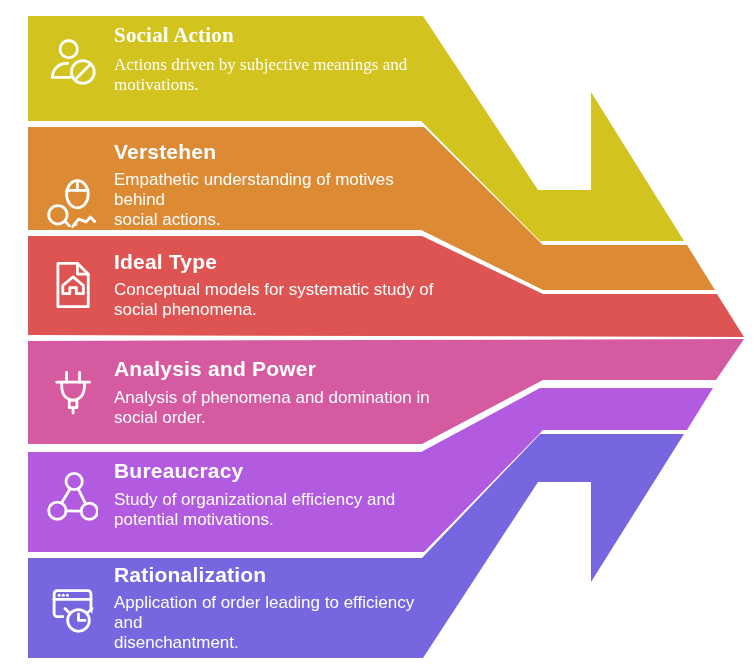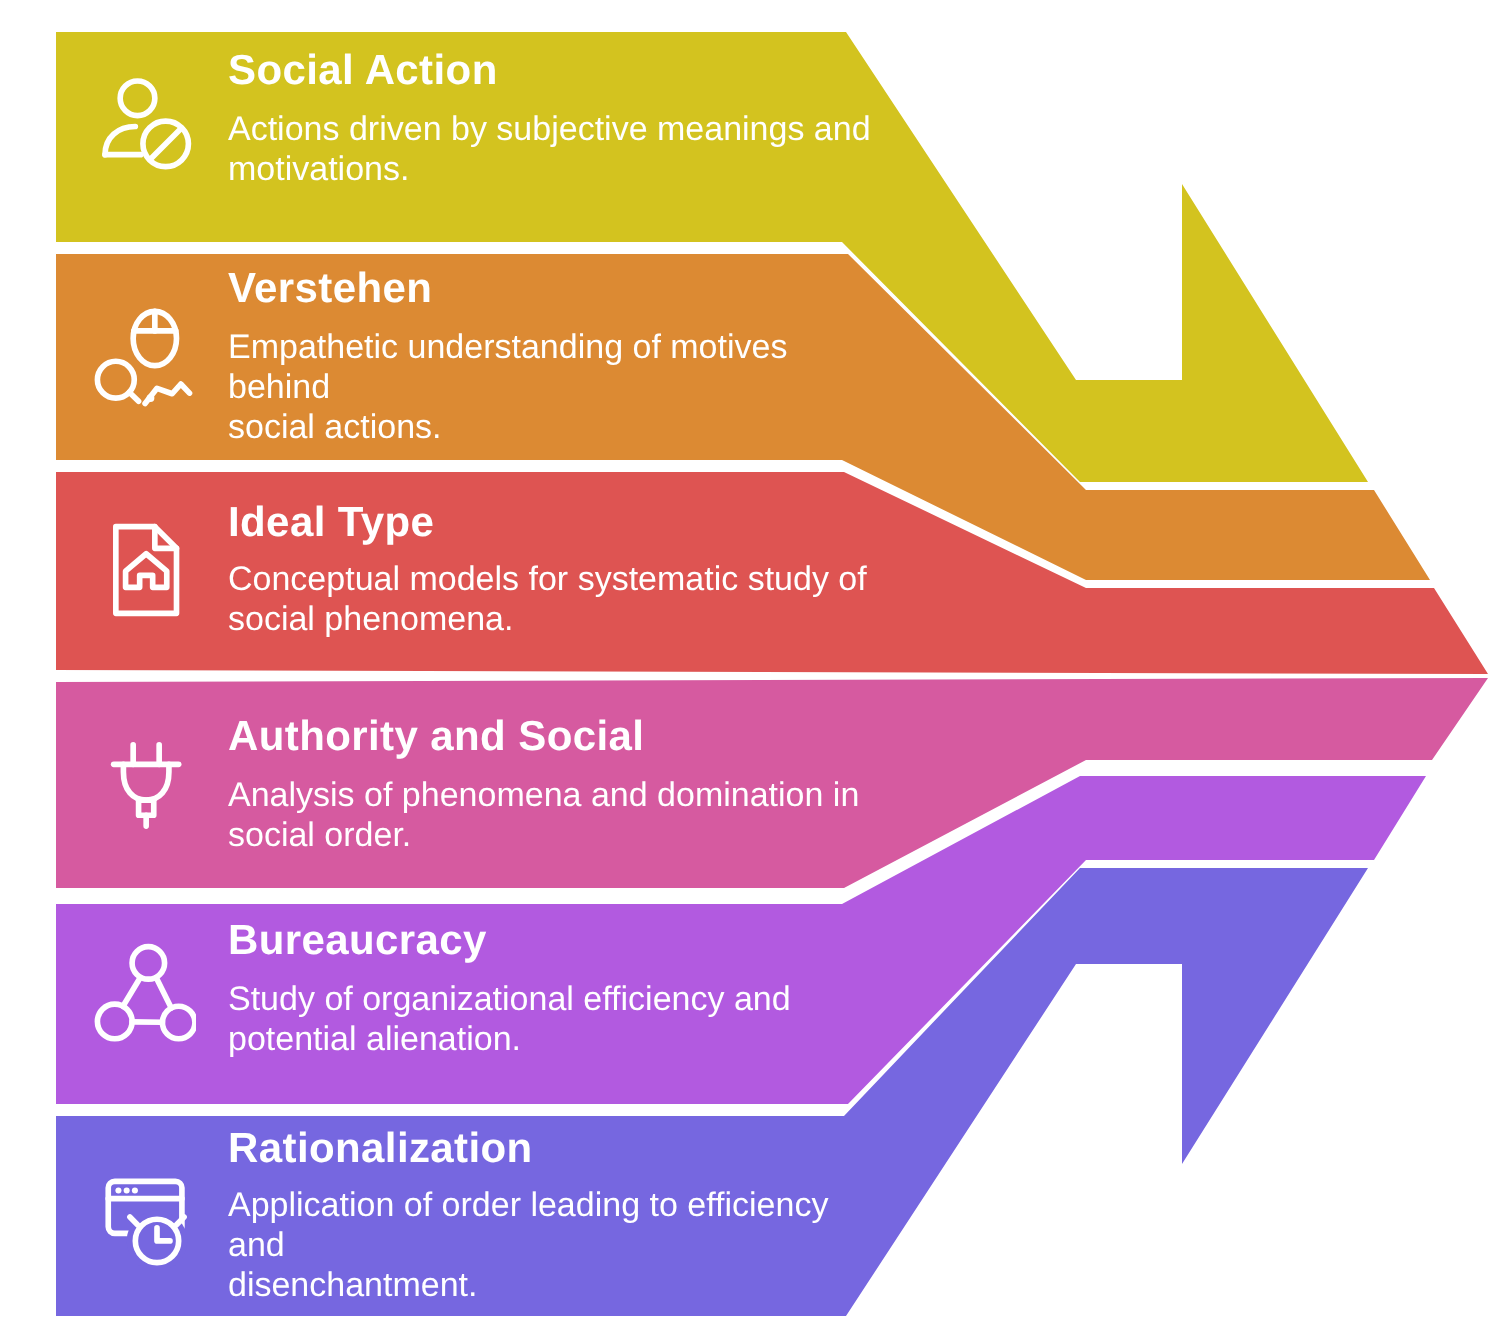--- a/index.html
+++ b/index.html
@@ -45,38 +45,38 @@
 
   <svg class="arrow-bg" viewBox="0 0 754 672" aria-hidden="true">
     <polygon points="28,16 423,16 538,190 591,190 591,92 684,241 540,241 421,121 28,121" fill="#d3c31f"></polygon>
     <polygon points="28,127 424,127 543,245 687,245 715,290 543,290 421,230 28,230" fill="#dc8a33"></polygon>
     <polygon points="28,236 422,236 543,294 717,294 744,337 28,335" fill="#de5452"></polygon>
     <polygon points="28,341 744,339 716,380 543,380 422,444 28,444" fill="#d65aa0"></polygon>
     <polygon points="28,452 421,452 540,388 713,388 687,430 543,430 424,552 28,552" fill="#b25ae0"></polygon>
     <polygon points="28,558 422,558 540,434 684,434 591,582 591,482 538,482 423,658 28,658" fill="#7667e0"></polygon>
   </svg>
 
-  <div class="band-row" style="top:16px;height:87px;">
+  <div class="band-row" style="top:16px;height:87px;font-family:Liberation Serif, serif;">
     <div class="band-icon">
       <svg viewBox="0 0 48 48">
         <circle class="ic" cx="21" cy="14" r="8"></circle>
         <path class="ic" d="M6 40 c0 -8 6 -13 14 -13"></path>
         <path class="ic" d="M6 40 H22.5"></path>
         <circle class="ic" cx="34" cy="35" r="10.5"></circle>
         <path class="ic" d="M26.8 42.2 L41.2 27.8"></path>
       </svg>
     </div>
     <div class="band-text">
       <div class="band-title">Social Action</div>
       <div class="band-desc">Actions driven by subjective meanings and
 motivations.</div>
     </div>
   </div>
 
-  <div class="band-row" style="top:127px;height:103px;">
+  <div class="band-row" style="top:127px;height:103px;align-items:flex-end;">
     <div class="band-icon">
       <svg viewBox="0 0 48 48">
         <ellipse class="ic" cx="29" cy="15" rx="10" ry="12.5"></ellipse>
         <path class="ic" d="M19.3 11.5 H38.7"></path>
         <path class="ic" d="M29 2.5 V11.5"></path>
         <circle class="ic" cx="11" cy="34" r="8.5"></circle>
         <path class="ic" d="M17.2 39.8 l4.3 4.2"></path>
         <path class="ic" d="M24.5 45 l5.5 -7 7 2.5 4 -4.5 4 4.2"></path>
         <circle class="ic-fill" cx="27" cy="42.5" r="1.8"></circle>
       </svg>
@@ -107,41 +107,41 @@
     <div class="band-icon">
       <svg viewBox="0 0 48 48">
         <path class="ic" d="M19 5 V14 M31 5 V14"></path>
         <path class="ic" d="M10 14 H40"></path>
         <path class="ic" d="M14.5 14 v3.5 c0 8.5 4.5 13 10.5 13 c6 0 10.5 -4.5 10.5 -13 v-3.5"></path>
         <path class="ic" d="M21.5 30.5 h7 v7 h-7 Z"></path>
         <path class="ic" d="M25 37.5 V42.5"></path>
       </svg>
     </div>
     <div class="band-text">
-      <div class="band-title">Authority and Social</div>
+      <div class="band-title">Analysis and Power</div>
       <div class="band-desc">Analysis of phenomena and domination in
 social order.</div>
     </div>
   </div>
 
   <div class="band-row" style="top:452px;height:85px;">
     <div class="band-icon">
       <svg viewBox="0 0 48 48">
         <circle class="ic" cx="26" cy="11.5" r="7.5"></circle>
         <circle class="ic" cx="10.5" cy="38.5" r="8"></circle>
         <circle class="ic" cx="40" cy="39" r="7.5"></circle>
         <path class="ic" d="M22.3 18.2 L14.3 31.5"></path>
         <path class="ic" d="M29.6 18.2 L36.6 32.3"></path>
         <path class="ic" d="M18.5 38.7 L32.5 38.9"></path>
       </svg>
     </div>
     <div class="band-text">
       <div class="band-title">Bureaucracy</div>
       <div class="band-desc">Study of organizational efficiency and
-potential alienation.</div>
+potential motivations.</div>
     </div>
   </div>
 
   <div class="band-row" style="top:558px;height:100px;">
     <div class="band-icon">
       <svg viewBox="0 0 48 48">
         <rect class="ic" x="7.5" y="8" width="34" height="24" rx="3"></rect>
         <path class="ic" d="M7.5 16 H41.5"></path>
         <circle class="ic-fill" cx="12.2" cy="12.2" r="1.4"></circle>
         <circle class="ic-fill" cx="16" cy="12.2" r="1.4"></circle>

